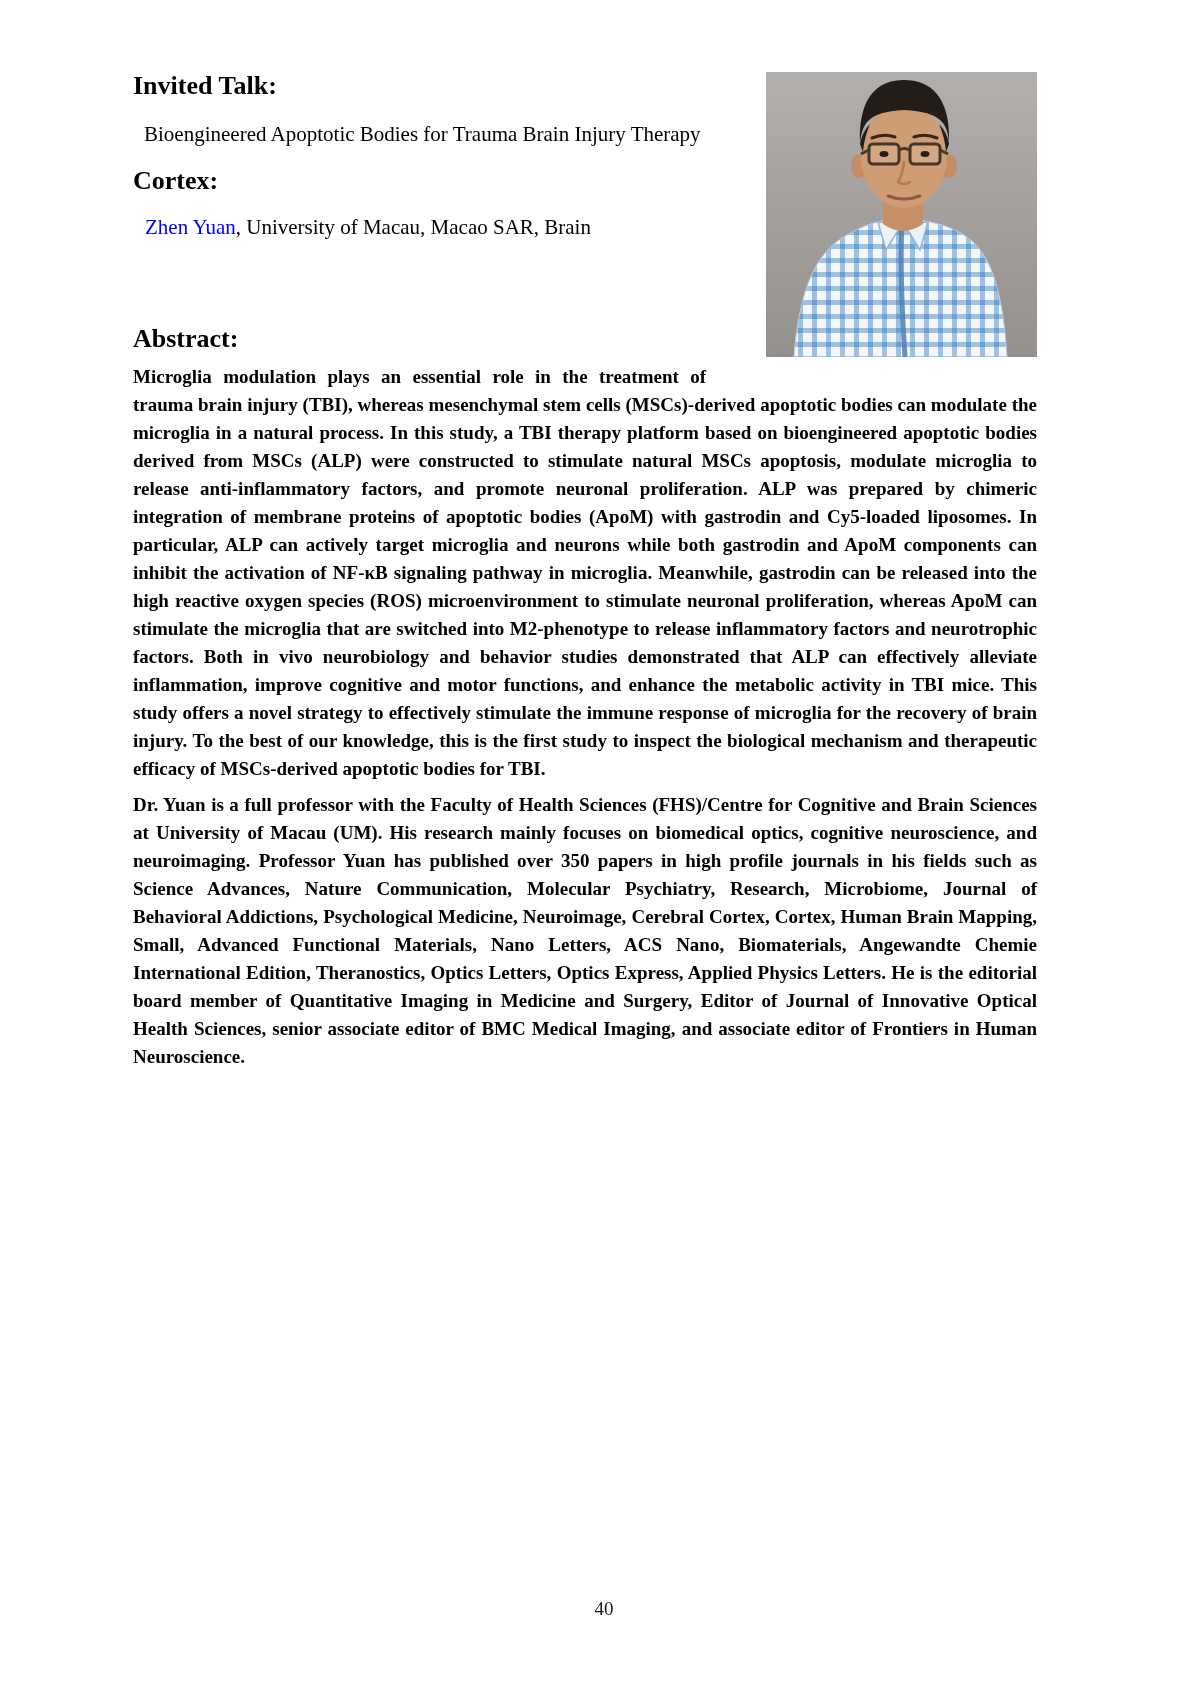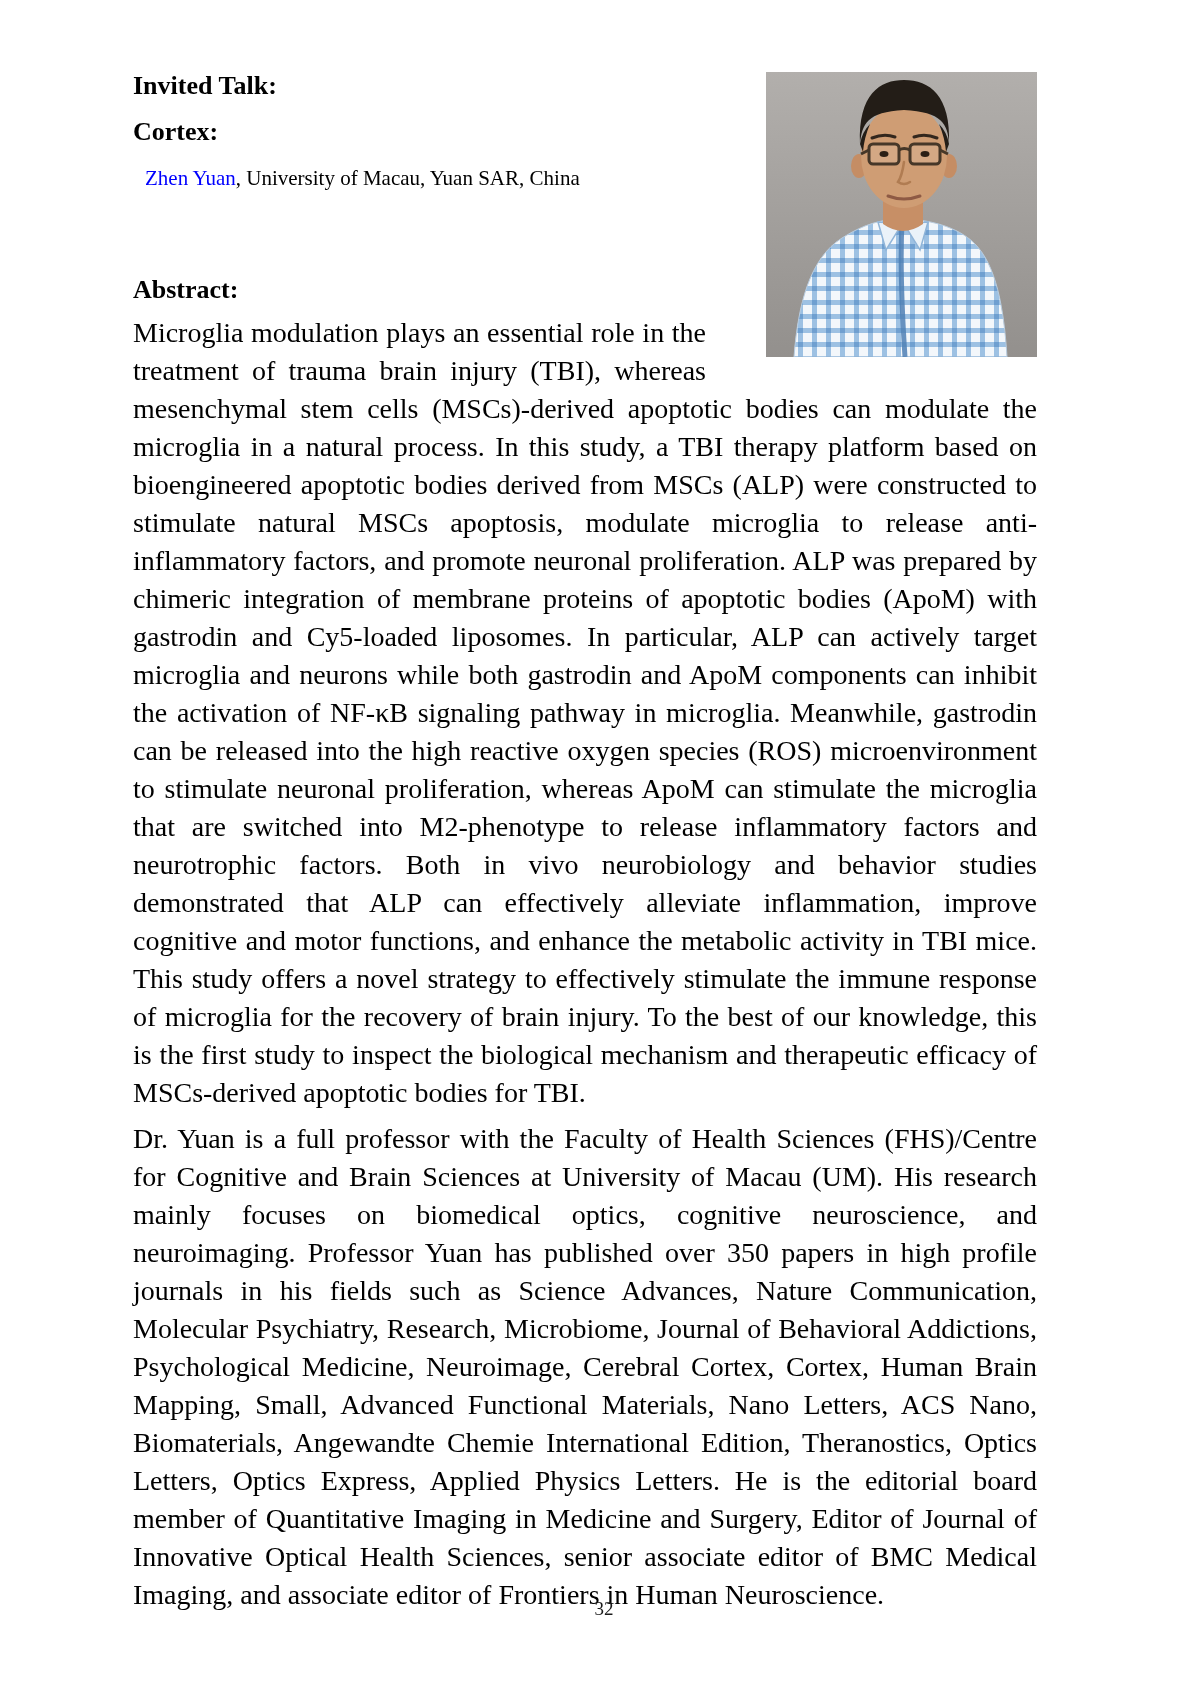--- a/index.html
+++ b/index.html
@@ -49,23 +49,24 @@
     text-indent: 12px;
   }
   .speaker-name {
     color: #0000fe;
     text-decoration: none;
     cursor: pointer;
     margin-top: 44px;
   }
   .body-text {
     margin: 8px 0 0 0;
-    font-size: 28px;
-    line-height: 38px;
+    font-size: 19px;
+    line-height: 28px;
     text-align: justify;
+    font-weight: bold;
   }
   .bio-text { margin-top: 8px; }
   .page-number {
     position: absolute;
     left: 133px;
     width: 942px;
     top: 1598px;
     text-align: center;
     font-size: 19px;
     color: #1a1a1a;
@@ -124,28 +125,29 @@
         <ellipse cx="159" cy="82" rx="4.5" ry="3" fill="#2b1f15"></ellipse>
 
         <path d="M138,90 Q136,104 132,110 Q138,114 144,110" fill="none" stroke="#b07c52" stroke-width="2.5" stroke-linecap="round"></path>
 
         <path d="M122,124 Q138,130 154,124" fill="none" stroke="#8e5a44" stroke-width="3" stroke-linecap="round"></path>
       </svg>
     </div>
 
     <h2 class="section-heading">Invited Talk:</h2>
 
+    <p class="talk-title">Bioengineered Apoptotic Bodies for Trauma Brain Injury Therapy</p>
 
     <h2 class="section-heading hd-speaker">Cortex:</h2>
 
-    <p class="speaker-line"><span class="speaker-name">Zhen Yuan</span><span>, University of Macau, Yuan SAR, China</span></p>
+    <p class="speaker-line"><span class="speaker-name">Zhen Yuan</span><span>, University of Macau, Macao SAR, Brain</span></p>
 
     <h2 class="section-heading hd-abstract">Abstract:</h2>
 
     <p class="body-text">Microglia modulation plays an essential role in the treatment of trauma brain injury (TBI), whereas mesenchymal stem cells (MSCs)-derived apoptotic bodies can modulate the microglia in a natural process. In this study, a TBI therapy platform based on bioengineered apoptotic bodies derived from MSCs (ALP) were constructed to stimulate natural MSCs apoptosis, modulate microglia to release anti-inflammatory factors, and promote neuronal proliferation. ALP was prepared by chimeric integration of membrane proteins of apoptotic bodies (ApoM) with gastrodin and Cy5-loaded liposomes. In particular, ALP can actively target microglia and neurons while both gastrodin and ApoM components can inhibit the activation of NF-κB signaling pathway in microglia. Meanwhile, gastrodin can be released into the high reactive oxygen species (ROS) microenvironment to stimulate neuronal proliferation, whereas ApoM can stimulate the microglia that are switched into M2-phenotype to release inflammatory factors and neurotrophic factors. Both in vivo neurobiology and behavior studies demonstrated that ALP can effectively alleviate inflammation, improve cognitive and motor functions, and enhance the metabolic activity in TBI mice. This study offers a novel strategy to effectively stimulate the immune response of microglia for the recovery of brain injury. To the best of our knowledge, this is the first study to inspect the biological mechanism and therapeutic efficacy of MSCs-derived apoptotic bodies for TBI.</p>
 
 
     <p class="body-text bio-text">Dr. Yuan is a full professor with the Faculty of Health Sciences (FHS)/Centre for Cognitive and Brain Sciences at University of Macau (UM). His research mainly focuses on biomedical optics, cognitive neuroscience, and neuroimaging. Professor Yuan has published over 350 papers in high profile journals in his fields such as Science Advances, Nature Communication, Molecular Psychiatry, Research, Microbiome, Journal of Behavioral Addictions, Psychological Medicine, Neuroimage, Cerebral Cortex, Cortex, Human Brain Mapping, Small, Advanced Functional Materials, Nano Letters, ACS Nano, Biomaterials, Angewandte Chemie International Edition, Theranostics, Optics Letters, Optics Express, Applied Physics Letters. He is the editorial board member of Quantitative Imaging in Medicine and Surgery, Editor of Journal of Innovative Optical Health Sciences, senior associate editor of BMC Medical Imaging, and associate editor of Frontiers in Human Neuroscience.</p>
 
   </div>
 
-  <div class="page-number">32</div>
+  <div class="page-number">40</div>
 </div>
 
 </body></html>

